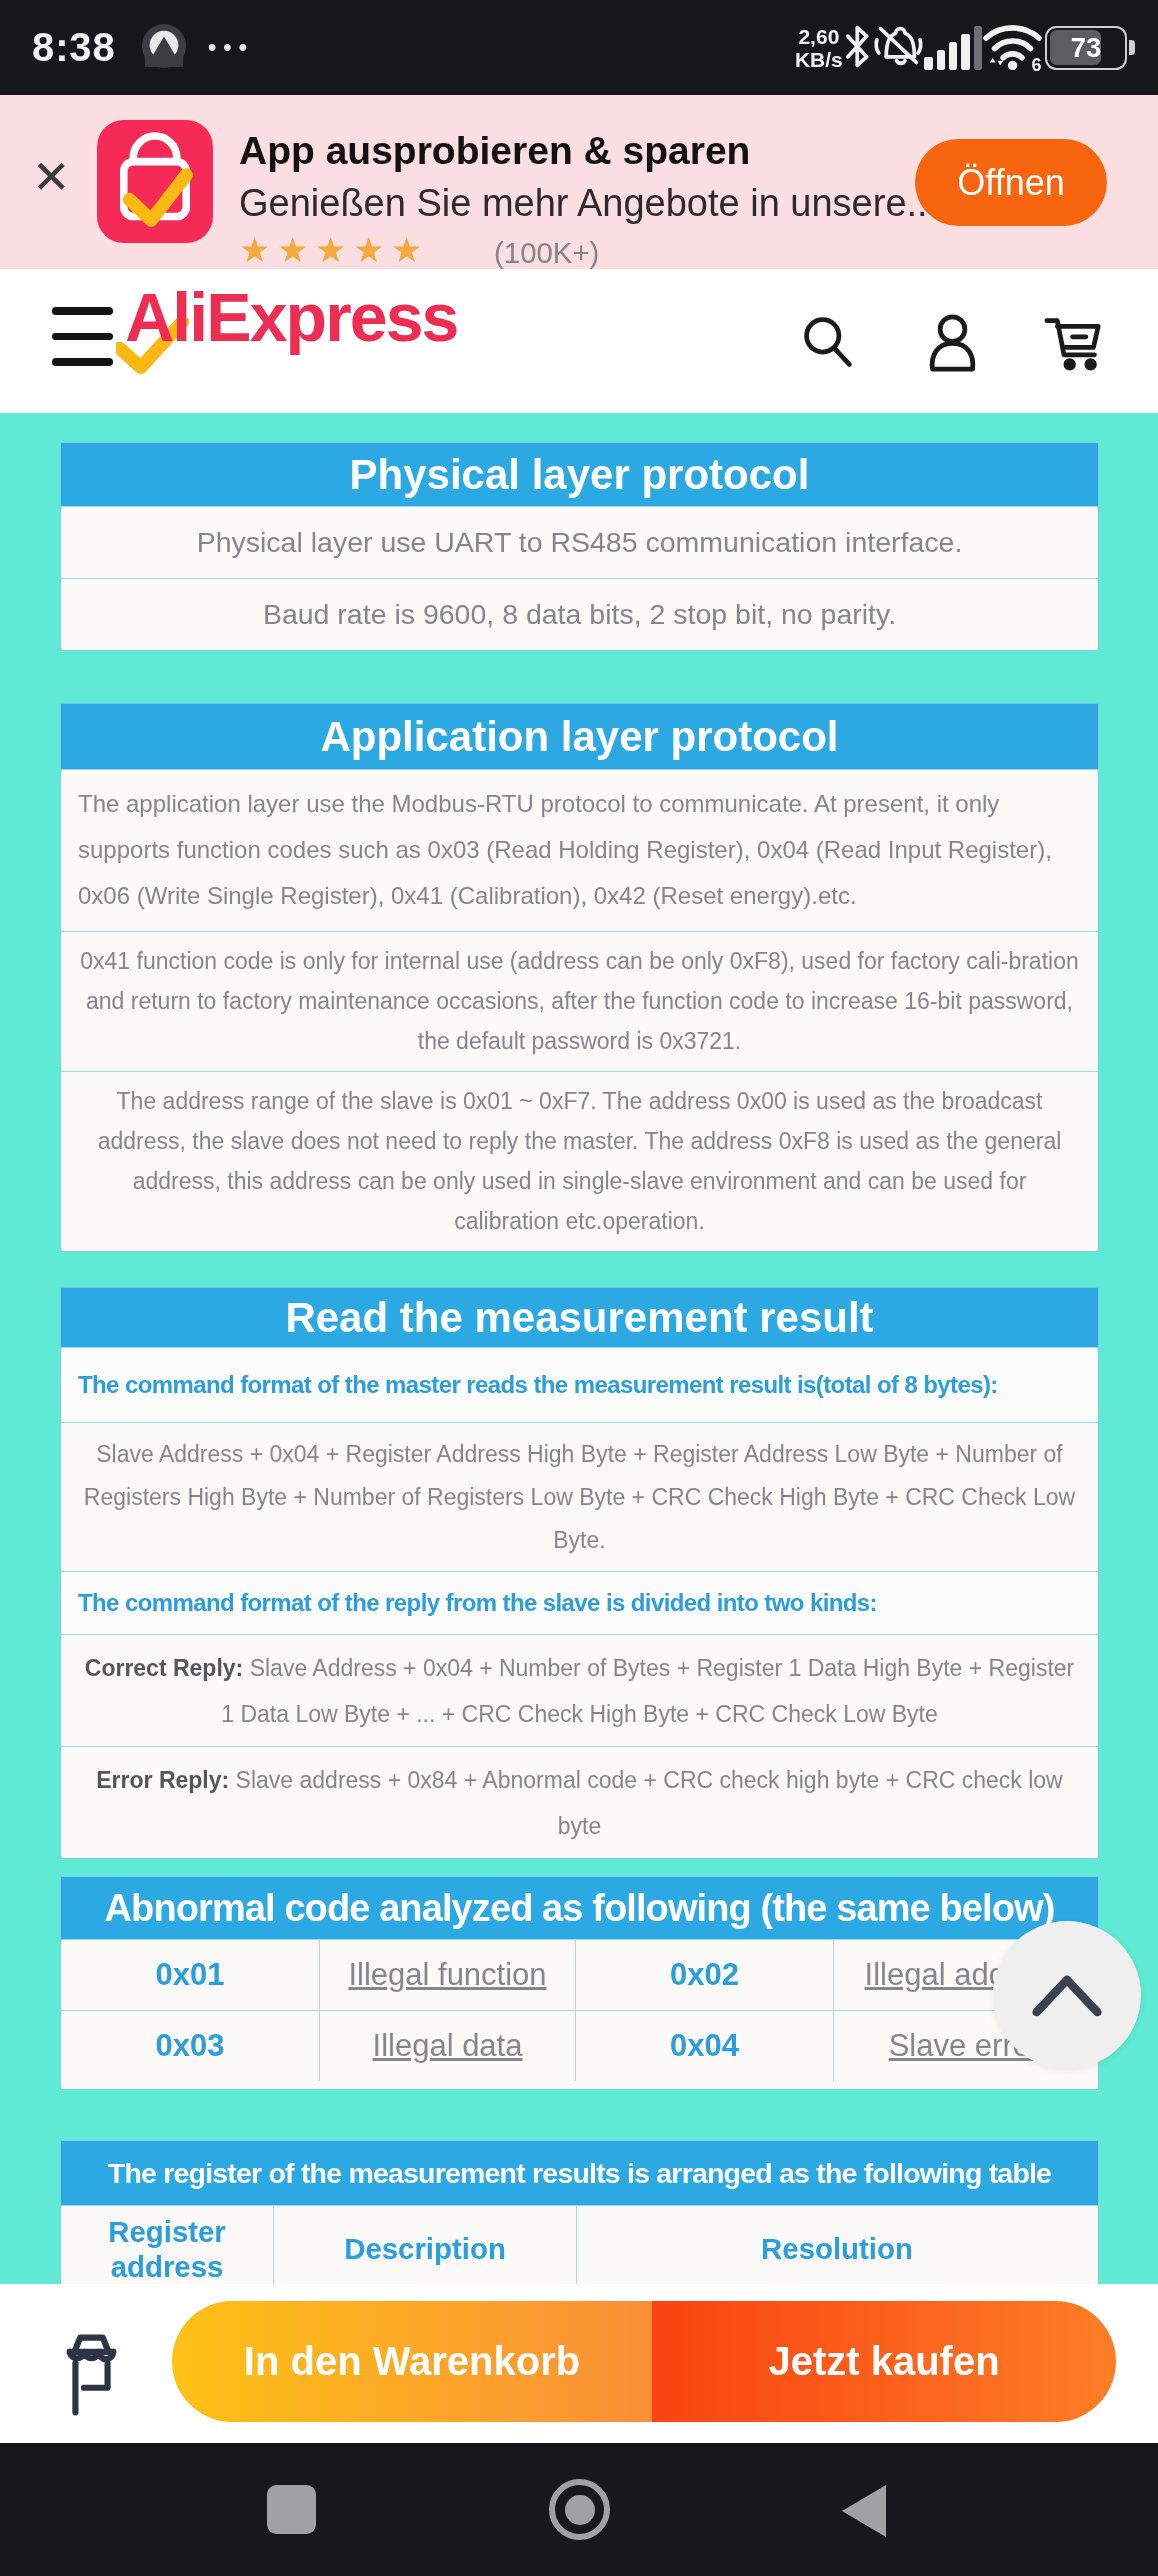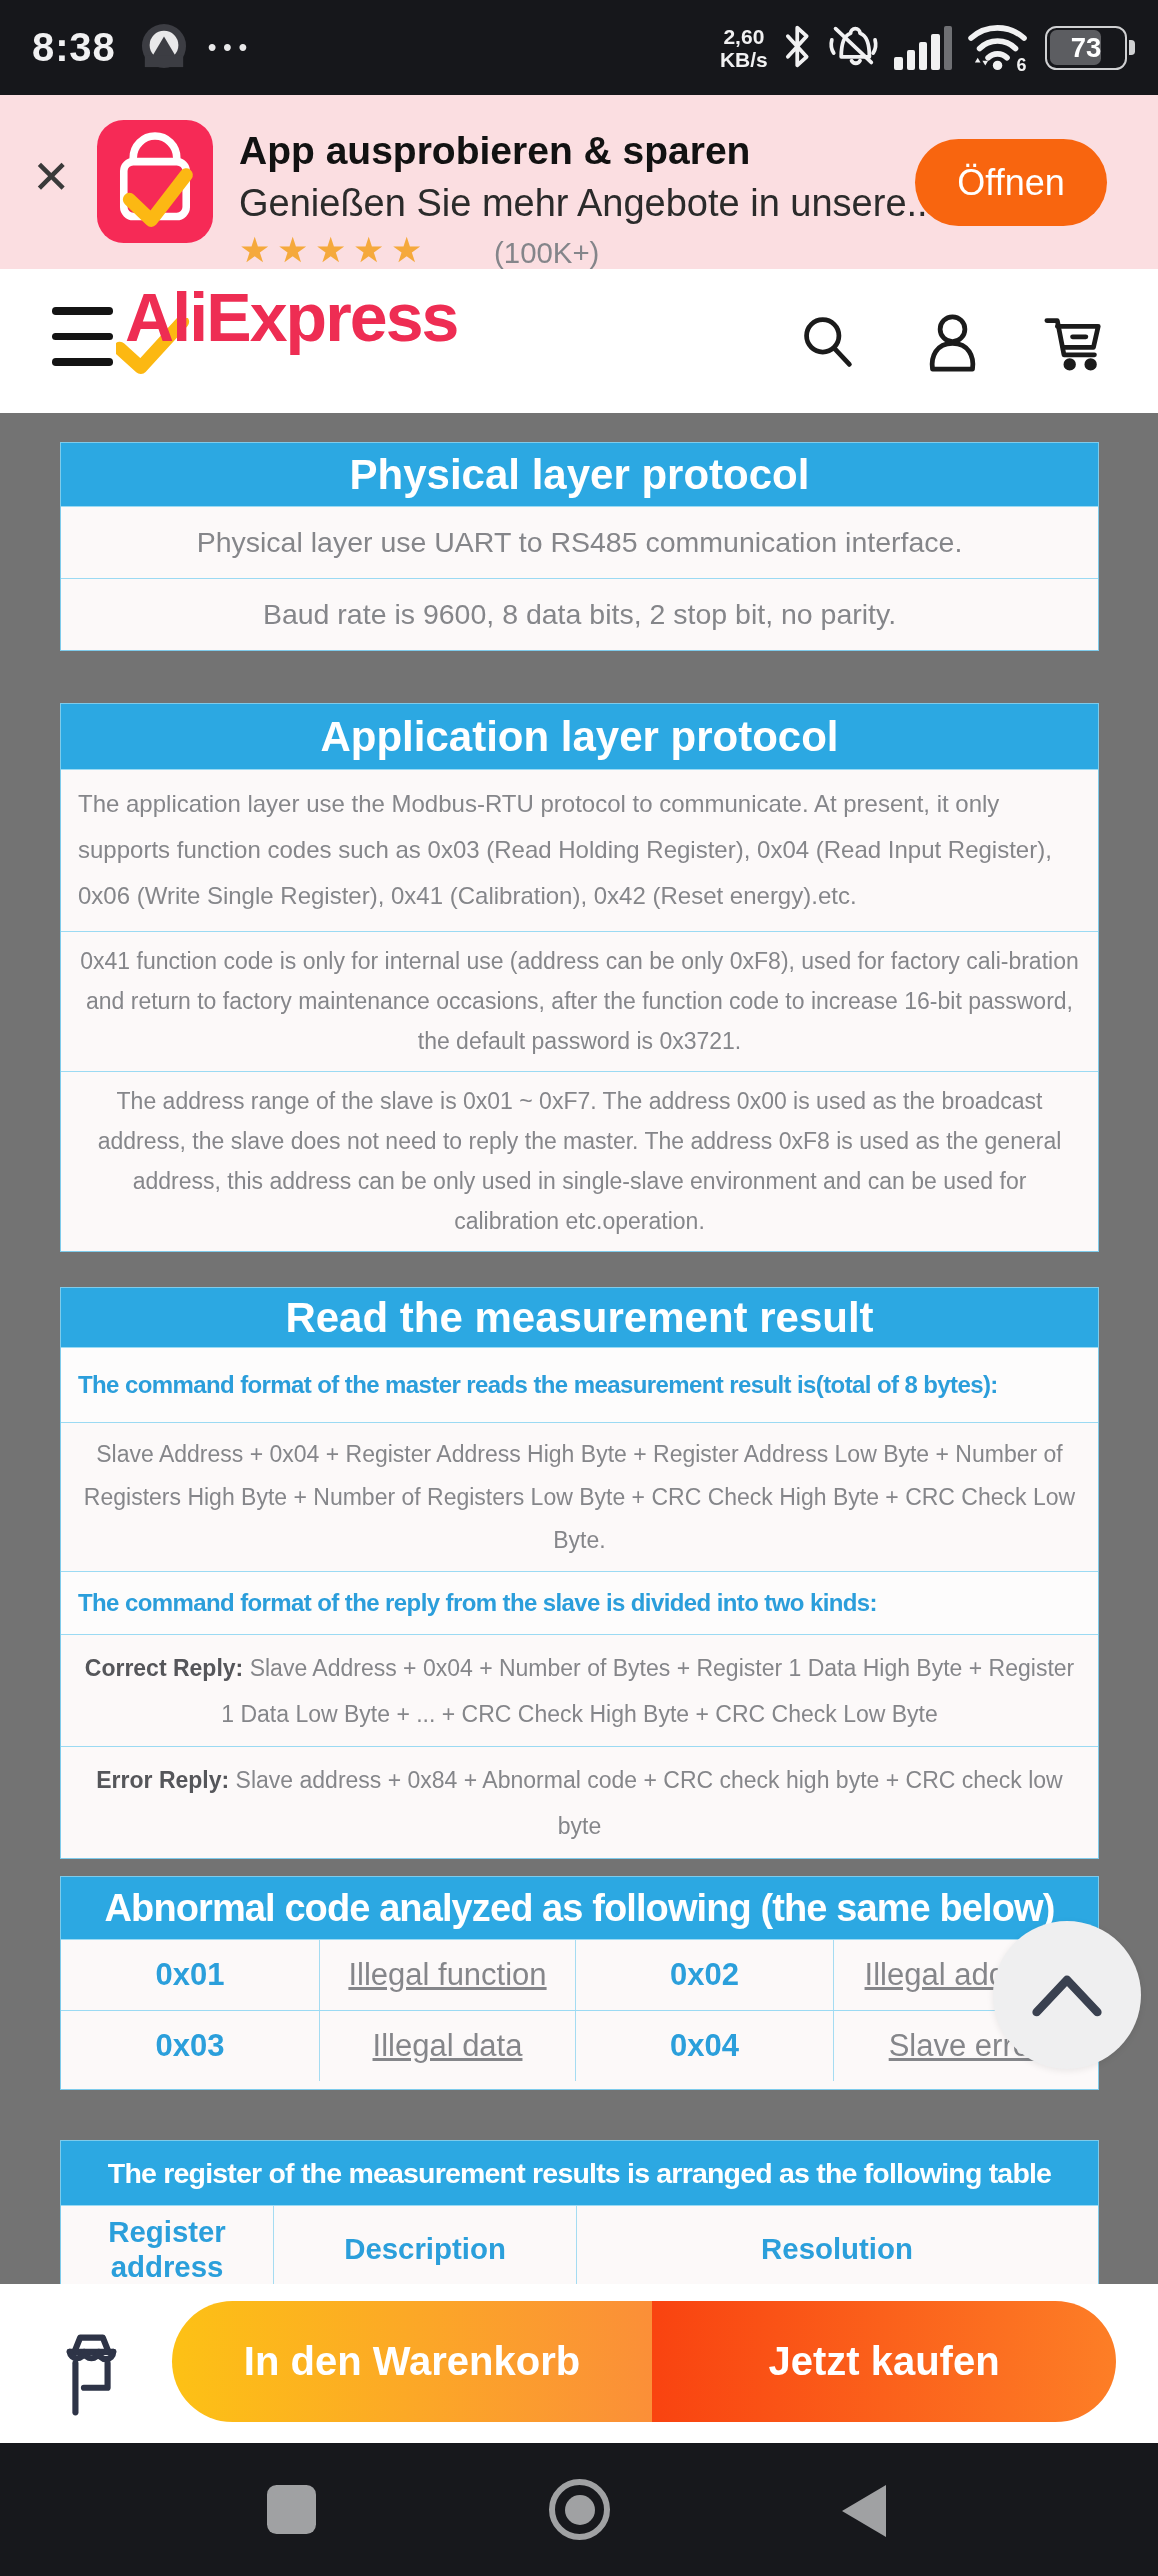--- a/index.html
+++ b/index.html
@@ -1,26 +1,26 @@
 <!DOCTYPE html>
 <html style="font-size:15px"><head>
 <meta charset="utf-8">
 <style>
   * { margin:0; padding:0; box-sizing:border-box; }
   html,body { background:#fff; }
   body { font-family:"Liberation Sans", sans-serif; }
-  .page { position:relative; width:1159px; height:2576px; background:#737373; overflow:hidden; }
+  .page { position:relative; width:1159px; height:2576px; background:#5eead4; overflow:hidden; }
 
   
   .statusbar { position:absolute; left:0; top:0; width:1159px; height:95px; background:#16171b;
                display:flex; align-items:center; padding:0 32px; color:#f1f1f2; }
   .sb-time { font-size:40px; font-weight:bold; letter-spacing:0.9px; }
   .sb-vpn { margin-left:25px; }
   .sb-dots { margin-left:21px; font-size:25px; letter-spacing:6.6px; color:#e8e8e9; }
-  .sb-right { margin-left:auto; display:flex; align-items:center; gap:15px; }
+  .sb-right { margin-left:auto; display:flex; align-items:center; }
   .sb-rate { text-align:center; font-size:21px; font-weight:bold; line-height:23px; }
   .sig { display:flex; align-items:flex-end; gap:3.8px; height:44px; }
   .sig i { display:block; width:8.5px; background:#f1f1f2; border-radius:1.9px; }
   .sig i.dim { background:#6f7074; }
   .battery { position:relative; width:82px; height:44px; border:2.8px solid #cfd0d2; border-radius:11.4px; }
   .battery .fill { position:absolute; left:2.8px; top:2.8px; bottom:2.8px; width:66%; background:#5c5d61; border-radius:6.6px; }
   .battery .pct { position:absolute; inset:0; display:flex; align-items:center; justify-content:center;
                   font-size:27.5px; font-weight:bold; color:#fff; }
   .battery:after { content:""; position:absolute; right:-9.5px; top:12.3px; width:5.7px; height:15px; background:#cfd0d2; border-radius:0 3.8px 3.8px 0; }
 

